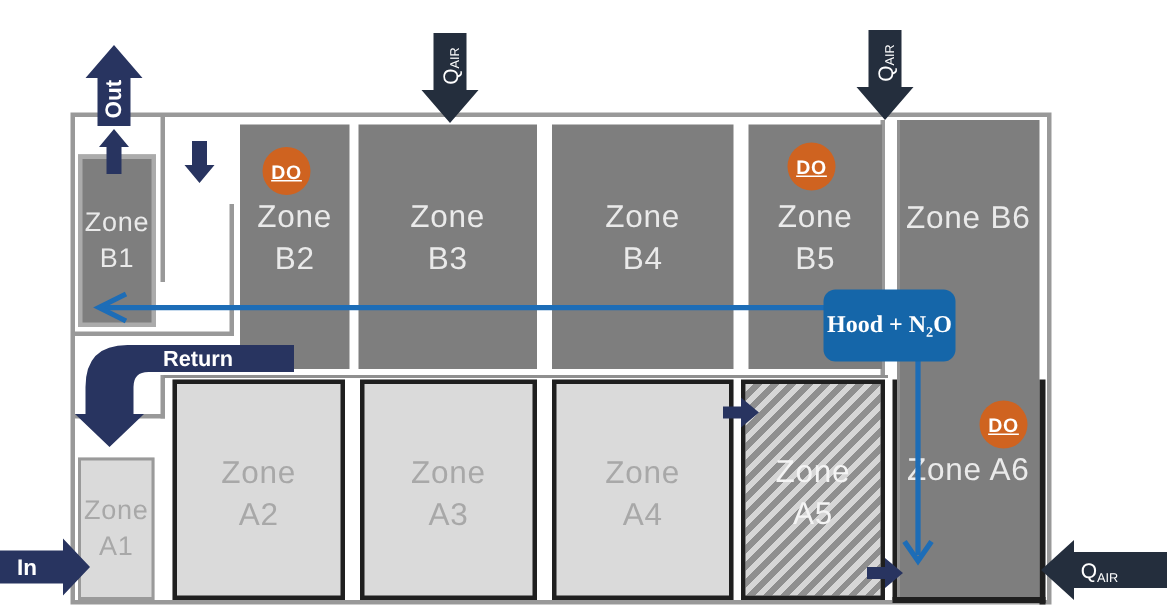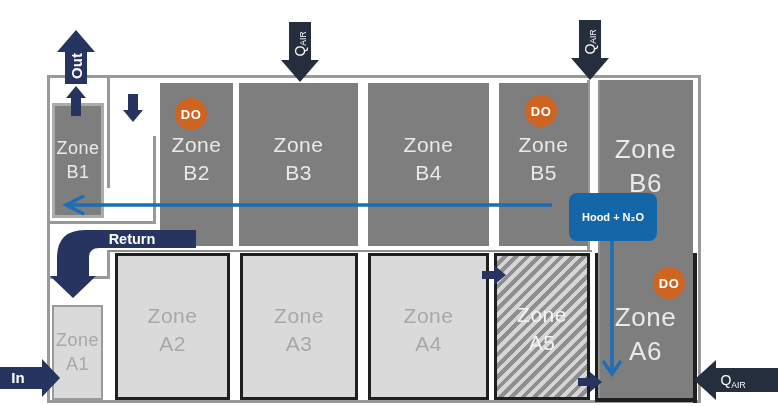--- a/index.html
+++ b/index.html
@@ -31,38 +31,39 @@
   #zone-b4{left:368px;top:83px;width:121px;height:163px;padding-bottom:12px;}
   #zone-b5{left:499px;top:83px;width:89px;height:163px;padding-bottom:12px;}
   #zone-b6a6{left:598px;top:80px;width:95px;height:320px;border-left:2px solid #919191;}
   #zone-a1{left:52px;top:305px;width:51px;height:95px;border:2px solid #9a9a9a;font-size:18px;}
   #zone-a2{left:115px;top:253px;width:115px;height:147px;padding-top:6px;}
   #zone-a3{left:240px;top:253px;width:118px;height:147px;padding-top:6px;}
   #zone-a4{left:368px;top:253px;width:121px;height:147px;padding-top:6px;}
   #zone-a5{left:494px;top:253px;width:96px;height:147px;padding-top:4px;}
   .col-label{
     position:absolute;left:598px;width:95px;z-index:3;text-align:center;
-    color:#eaeaea;font-size:26px;letter-spacing:.5px;line-height:1.32;
+    color:#eaeaea;font-size:21px;letter-spacing:.5px;line-height:1.32;
   }
   .dark-edge{position:absolute;background:#1f1f1f;z-index:3;}
   .do-badge{
     position:absolute;width:32px;height:32px;border-radius:50%;
     background:#cf6320;color:#fff;font-size:13px;font-weight:bold;
     display:flex;align-items:center;justify-content:center;z-index:4;
     letter-spacing:.5px;
+    text-decoration:underline;
   }
   #do-b2{left:175px;top:98px;}
   #do-b5{left:525px;top:95px;}
   #do-a6{left:653px;top:267px;}
   #arrow-layer{position:absolute;left:0;top:0;z-index:5;pointer-events:none;}
   #hood-box{
-    position:absolute;left:569px;top:193px;width:88px;height:48px;
+    position:absolute;left:549px;top:193px;width:88px;height:48px;
     background:#1566a9;border-radius:8px;z-index:6;
     display:flex;flex-direction:column;align-items:center;justify-content:center;
-    color:#fff;font-size:11px;font-weight:600;line-height:1.35;text-align:center;
+    color:#fff;font-size:16px;font-weight:600;line-height:1.35;text-align:center;font-family:Liberation Serif, serif;
   }
 </style>
 </head>
 <body>
 
 <div id="stage">
 
   <div id="outer-wall"></div>
   <div class="wall" style="left:107px;top:78px;width:3px;height:110px;"></div>
   <div class="wall" style="left:153px;top:136px;width:3px;height:88px;"></div>

